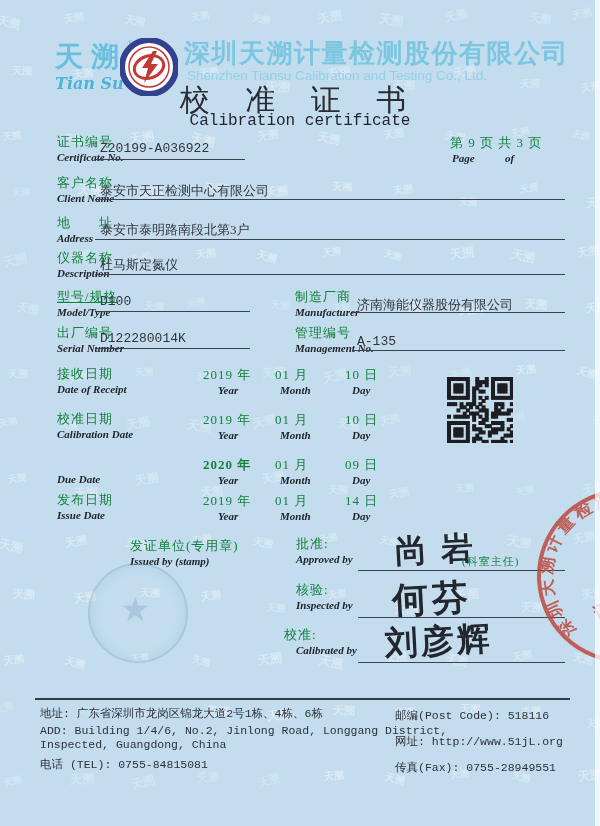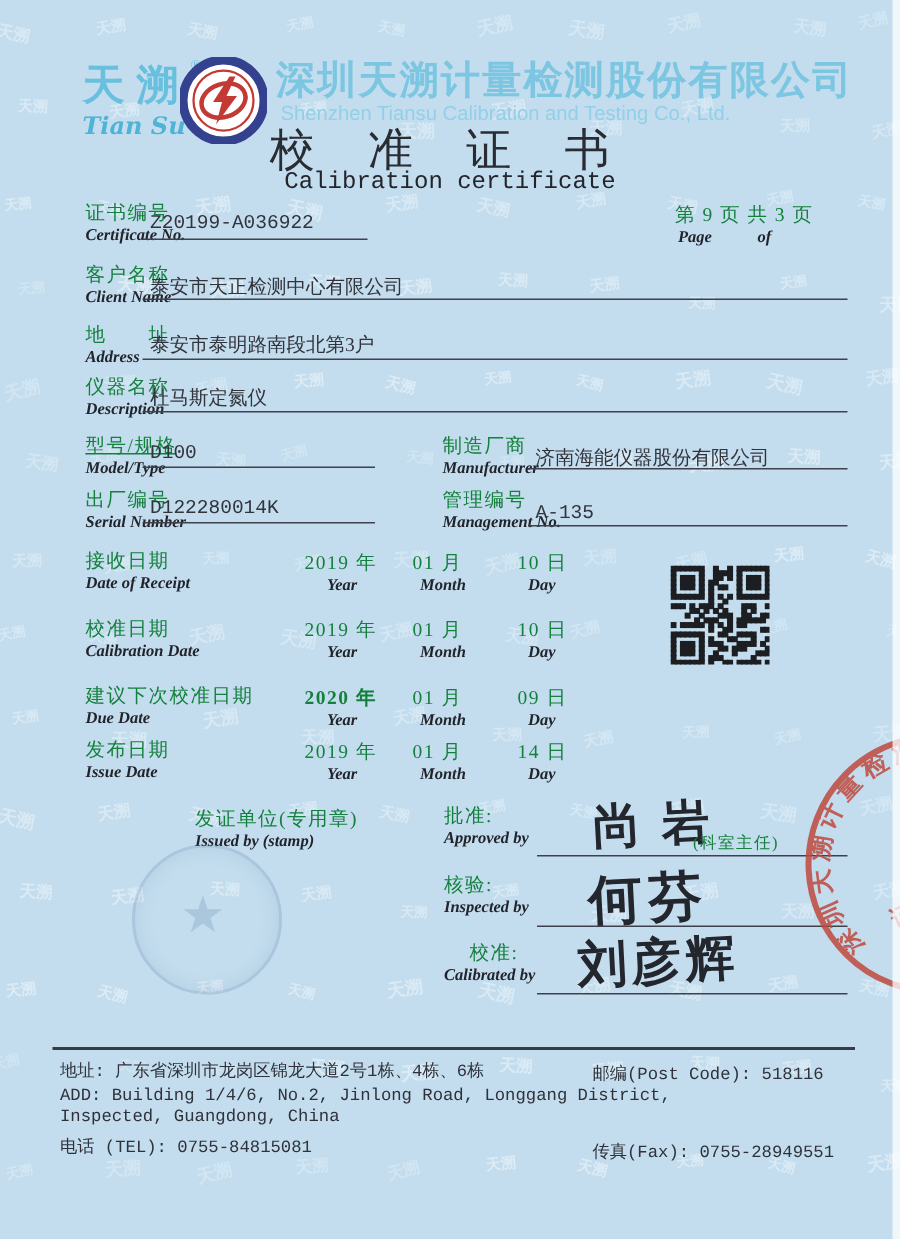--- a/index.html
+++ b/index.html
@@ -259,21 +259,20 @@
 
     <div class="abs cn-label" style="left:57px;top:410px;text-align:right;">校准日期</div>
     <div class="abs en-label" style="left:57px;top:428px;">Calibration Date</div>
     <div class="abs cn-label" style="left:203px;top:411px;"><span>2019</span> <span>年</span></div>
     <div class="abs en-label" style="left:218px;top:429px;">Year</div>
     <div class="abs cn-label" style="left:275px;top:411px;"><span>01</span> <span>月</span></div>
     <div class="abs en-label" style="left:280px;top:429px;">Month</div>
     <div class="abs cn-label" style="left:345px;top:411px;"><span>10</span> <span>日</span></div>
     <div class="abs en-label" style="left:352px;top:429px;">Day</div>
 
-    <div class="abs cn-label" style="left:57px;top:455px;">建议下次校准日期</div>
     <div class="abs en-label" style="left:57px;top:473px;">Due Date</div>
     <div class="abs cn-label" style="left:203px;top:456px;font-weight:bold;"><span>2020</span> <span>年</span></div>
     <div class="abs en-label" style="left:218px;top:474px;">Year</div>
     <div class="abs cn-label" style="left:275px;top:456px;"><span>01</span> <span>月</span></div>
     <div class="abs en-label" style="left:280px;top:474px;">Month</div>
     <div class="abs cn-label" style="left:345px;top:456px;"><span>09</span> <span>日</span></div>
     <div class="abs en-label" style="left:352px;top:474px;">Day</div>
 
     <div class="abs cn-label" style="left:57px;top:491px;">发布日期</div>
     <div class="abs en-label" style="left:57px;top:509px;">Issue Date</div>
@@ -515,21 +514,21 @@
     <div class="abs en-label" style="left:296px;top:553px;">Approved by</div>
     <div class="abs sig" style="left:395px;top:528px;font-size:32px;letter-spacing:14px;">尚岩</div>
     <div class="abs cn-label" style="left:462px;top:554px;font-size:11px;">(科室主任)</div>
     <div class="uline" style="left:358px;top:570px;width:207px;"></div>
 
     <div class="abs cn-label" style="left:296px;top:581px;">核验:</div>
     <div class="abs en-label" style="left:296px;top:599px;">Inspected by</div>
     <div class="abs sig" style="left:392px;top:575px;font-size:36px;letter-spacing:4px;">何芬</div>
     <div class="uline" style="left:358px;top:617px;width:207px;"></div>
 
-    <div class="abs cn-label" style="left:313px;top:626px;text-align:right;">校准:</div>
+    <div class="abs cn-label" style="left:284px;top:626px;text-align:right;">校准:</div>
     <div class="abs en-label" style="left:296px;top:644px;">Calibrated by</div>
     <div class="abs sig" style="left:385px;top:619px;font-size:33px;letter-spacing:3px;">刘彦辉</div>
     <div class="uline" style="left:358px;top:662px;width:207px;"></div>
 
     <div id="stamp-clip">
       <svg width="200" height="200" viewBox="0 0 200 200" style="transform:rotate(-24deg);">
         <circle cx="100" cy="100" r="85" fill="none" stroke="#bf4a3e" stroke-width="4"></circle>
         <defs>
           <path id="stampArc" d="M 100,172 A 72,72 0 1,1 100.01,172"></path>
         </defs>
@@ -540,17 +539,18 @@
         <text x="92" y="105" font-size="22" fill="#bf4a3e">★</text>
       </svg>
     </div>
 
     <div class="abs" style="left:35px;top:698px;width:535px;height:0;border-bottom:2px solid #383b45;"></div>
     <div class="abs footer-text" style="left:40px;top:706px;">地址: 广东省深圳市龙岗区锦龙大道2号1栋、4栋、6栋</div>
     <div class="abs footer-text" style="left:40px;top:724px;">ADD: Building 1/4/6, No.2, Jinlong Road, Longgang District,</div>
     <div class="abs footer-text" style="left:40px;top:738px;">Inspected, Guangdong, China</div>
     <div class="abs footer-text" style="left:40px;top:757px;">电话 (TEL): 0755-84815081</div>
     <div class="abs footer-text" style="left:395px;top:708px;">邮编(Post Code): 518116</div>
+    <div class="abs footer-text" style="left:395px;top:734px;">网址: http://www.51jL.org</div>
     <div class="abs footer-text" style="left:395px;top:760px;">传真(Fax): 0755-28949551</div>
   </div>
 
   <div class="photo-edge"></div>
 </div>
 
 </body></html>

